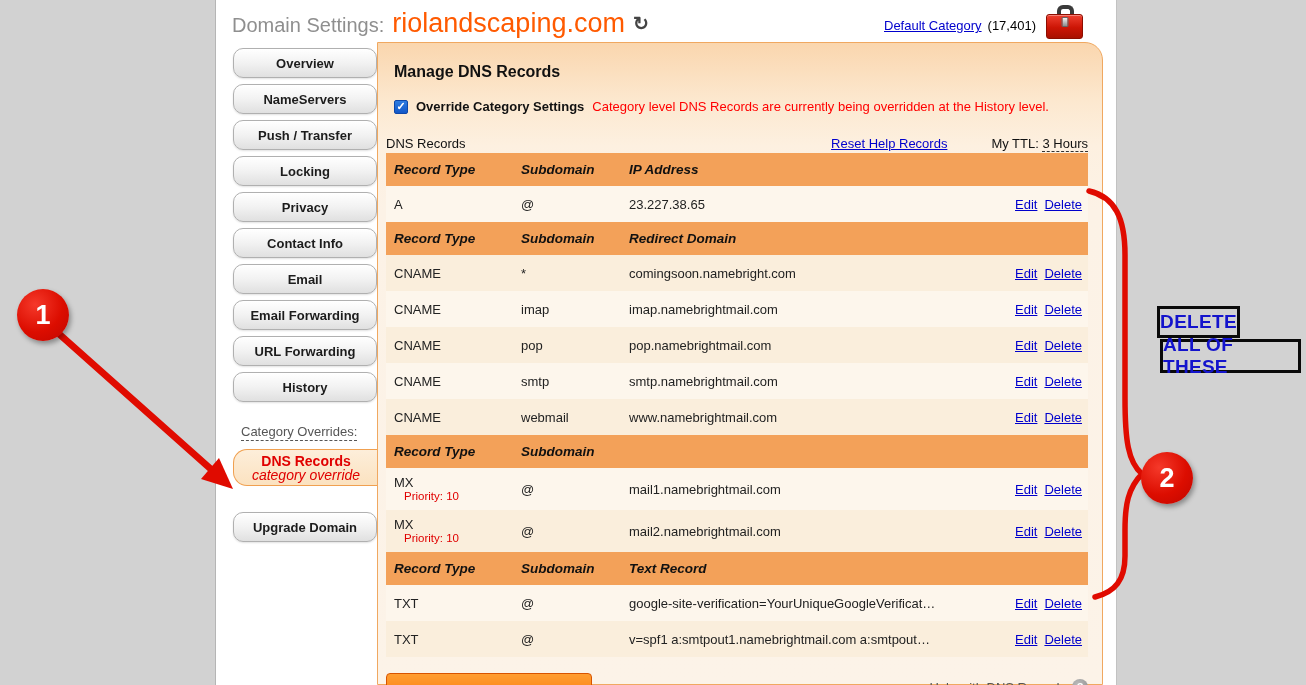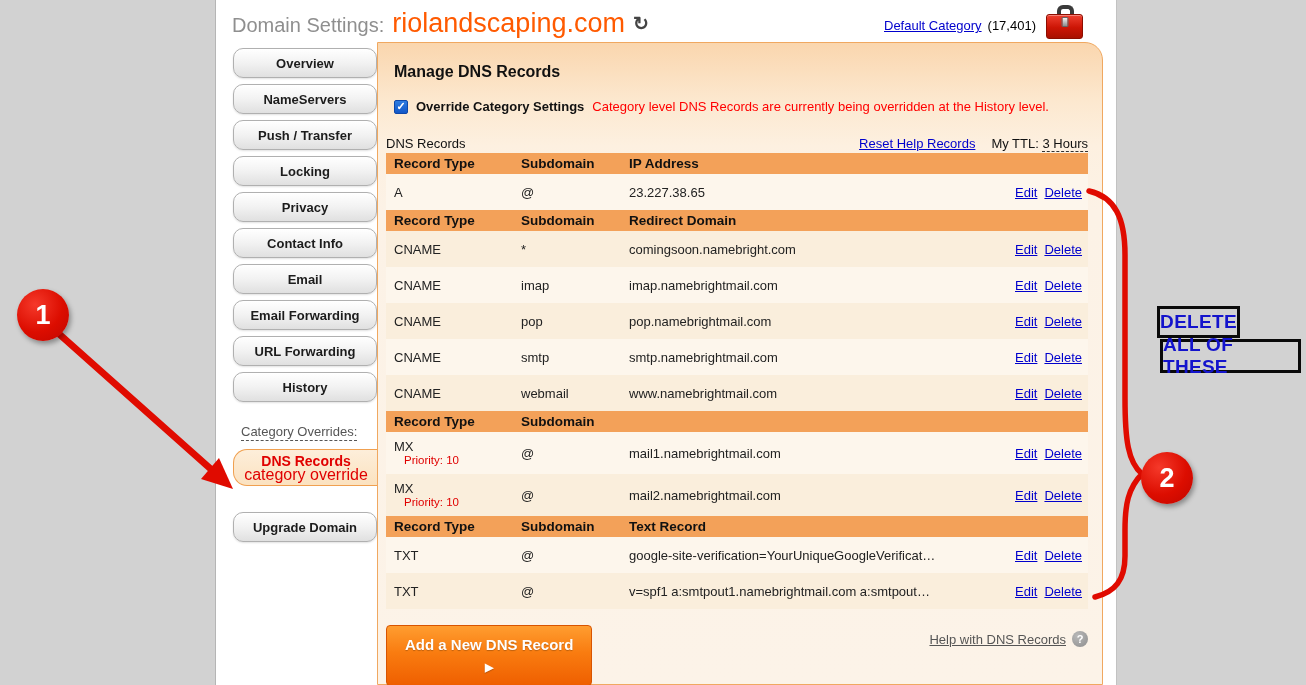--- a/index.html
+++ b/index.html
@@ -34,43 +34,43 @@
     display:flex; align-items:center; justify-content:center;
     font-size:13px; font-weight:bold; color:#1c1c1c; cursor:pointer;
   }
   .cat-overrides { margin:16px 8px 8px; font-size:13px; color:#555; display:inline-block; border-bottom:1px dashed #555; padding-bottom:1px; cursor:pointer;}
   .dns-item {
     width:145px; height:37px; border:1px solid #f0a050; border-right:none;
     border-radius:14px 0 0 14px; background:linear-gradient(180deg,#fdeeda,#fbe2c0);
     display:flex; flex-direction:column; align-items:center; justify-content:center; cursor:pointer;
   }
   .dns-item-label { color:#e00000; font-size:14px; font-weight:bold; line-height:15px; }
-  .dns-item-sub { color:#e00000; font-size:16px; line-height:12px; }
+  .dns-item-sub { color:#e00000; font-size:14px; line-height:12px;font-style:italic; }
   .upgrade-wrap { margin-top:26px; }
   
   .panel {
     position:absolute; left:377px; top:42px; width:726px; height:643px;
     border:1px solid #f0a860; border-radius:0 18px 0 0;
     background:linear-gradient(180deg,#fad6ae 0%,#fce8cf 9%,#fdf0e0 16%,#fcf2e6 26%,#fcf3e8 100%);
     padding:12px 11px 0 8px;
   }
   .panel h1 { font-size:16px; color:#111; margin:8px 8px 18px; }
   .override-row { display:flex; align-items:center; gap:8px; margin:0 8px 22px; }
   .chk { width:14px; height:14px; background:linear-gradient(180deg,#2f7de1,#1257c8); border:1px solid #0e47a8; border-radius:2px; color:#fff; font-size:11px; font-weight:bold; display:flex; align-items:center; justify-content:center; cursor:pointer; }
   .override-label { font-size:13px; font-weight:bold; color:#111; }
   .override-warning { font-size:13px; color:#f00; }
   .thead-row { display:flex; justify-content:space-between; align-items:baseline; width:702px; margin-bottom:2px; font-size:13px; color:#111; }
   .thead-right { display:flex; gap:16px; align-items:baseline; }
   .thead-right a { color:#0000cc; text-decoration:underline; font-size:13px; }
-  .ttl-label { color:#111; }
+  .ttl-label { color:#111;margin-left:28px; }
   .ttl-value { border-bottom:1px dashed #333; cursor:pointer; }
   
   .dns-table { width:702px; }
   .thead, .trow { display:grid; grid-template-columns:127px 108px 1fr auto; align-items:center; }
-  .thead { background:#f3a159; padding:3px 8px; height:21px; font-size:13.5px; font-weight:bold; color:#111; }
+  .thead { background:#f3a159; padding:3px 8px; height:33px; font-size:13.5px; font-weight:bold; color:#111;font-style:italic; }
   .trow { padding:0 2px 0 8px; min-height:36px; font-size:13px; color:#222; }
   .trow.alt0 { background:#fdf6ec; }
   .trow.alt1 { background:#faeedc; }
   .trow.mx { min-height:42px; }
   .cell-type .prio { color:#e00000; font-size:11.5px; padding-left:10px; line-height:13px; }
   .cell-links { justify-self:end; display:flex; gap:7px; padding-right:4px; }
   .cell-links a { color:#0000cc; text-decoration:underline; font-size:13px; }
   
   .bottom-row { display:flex; justify-content:space-between; align-items:flex-start; width:702px; margin-top:16px; }
   .add-btn {

